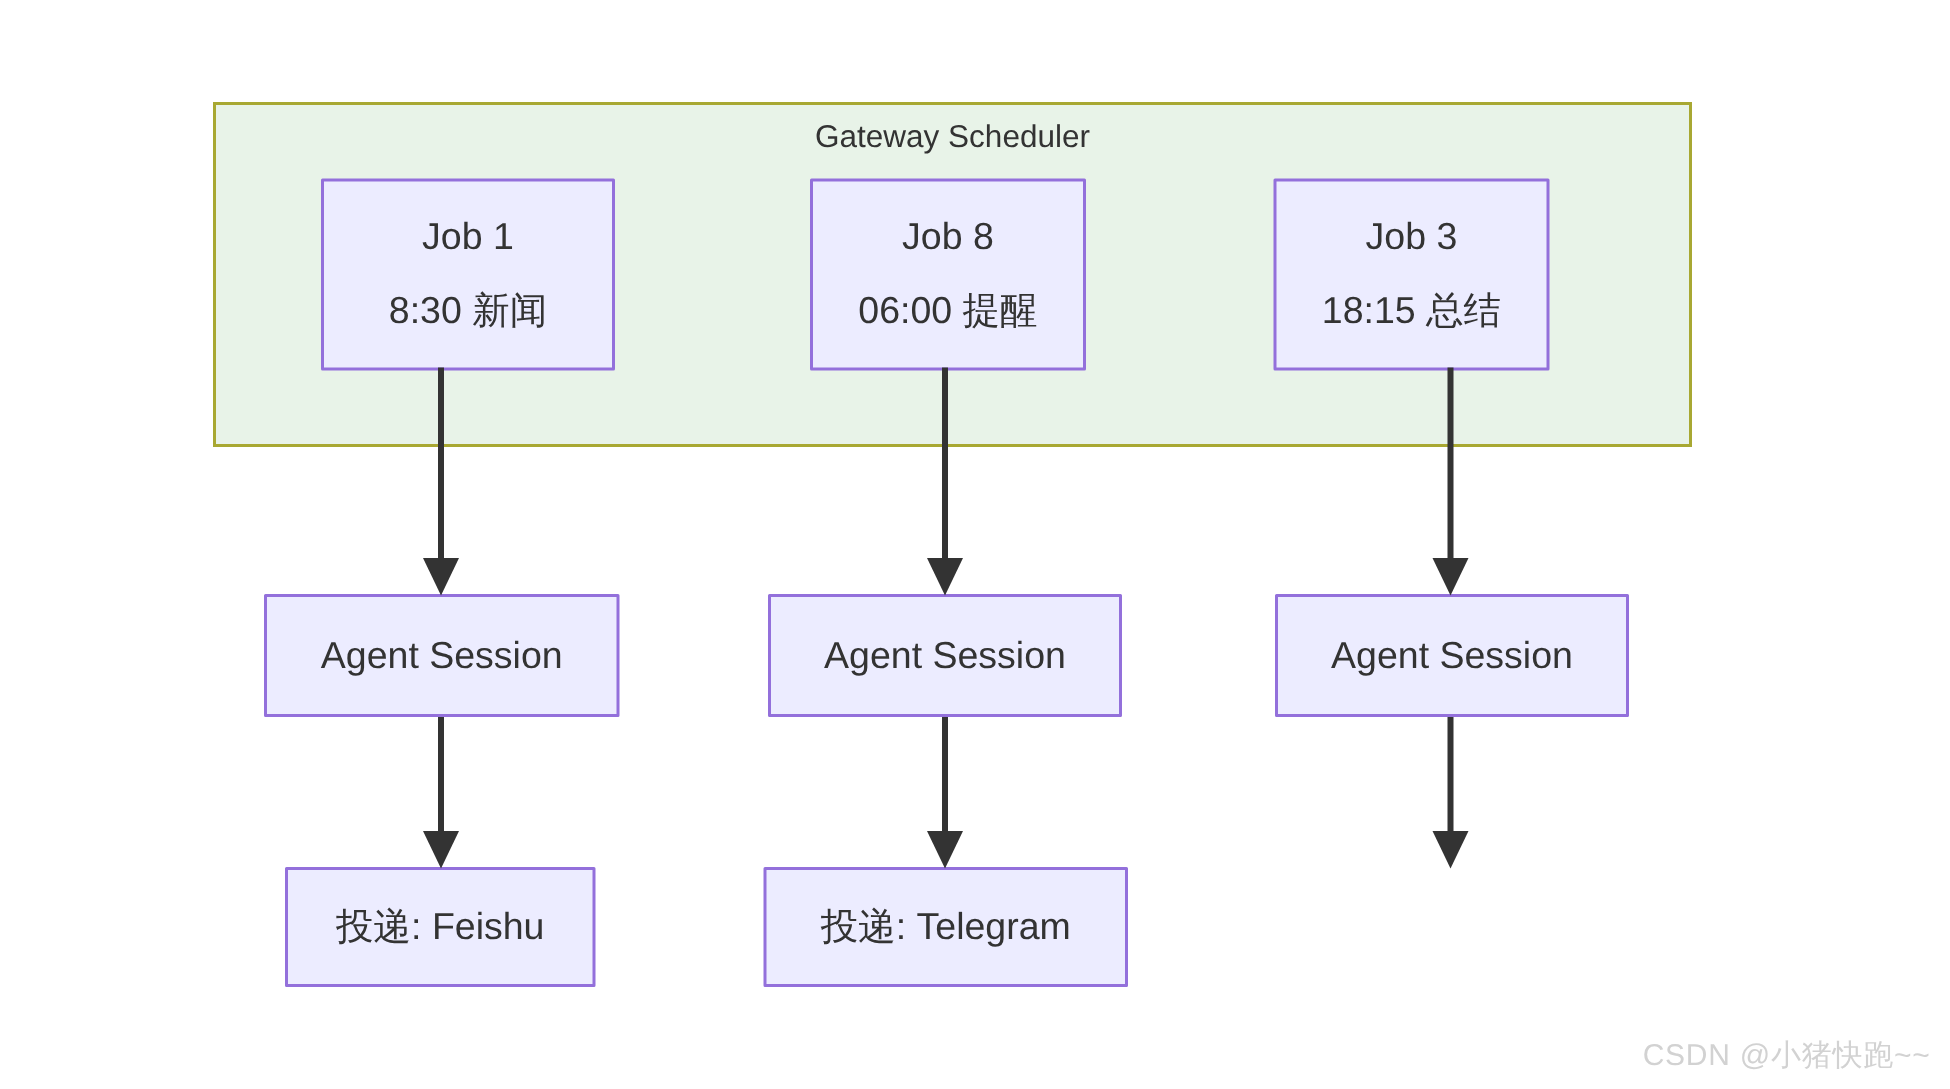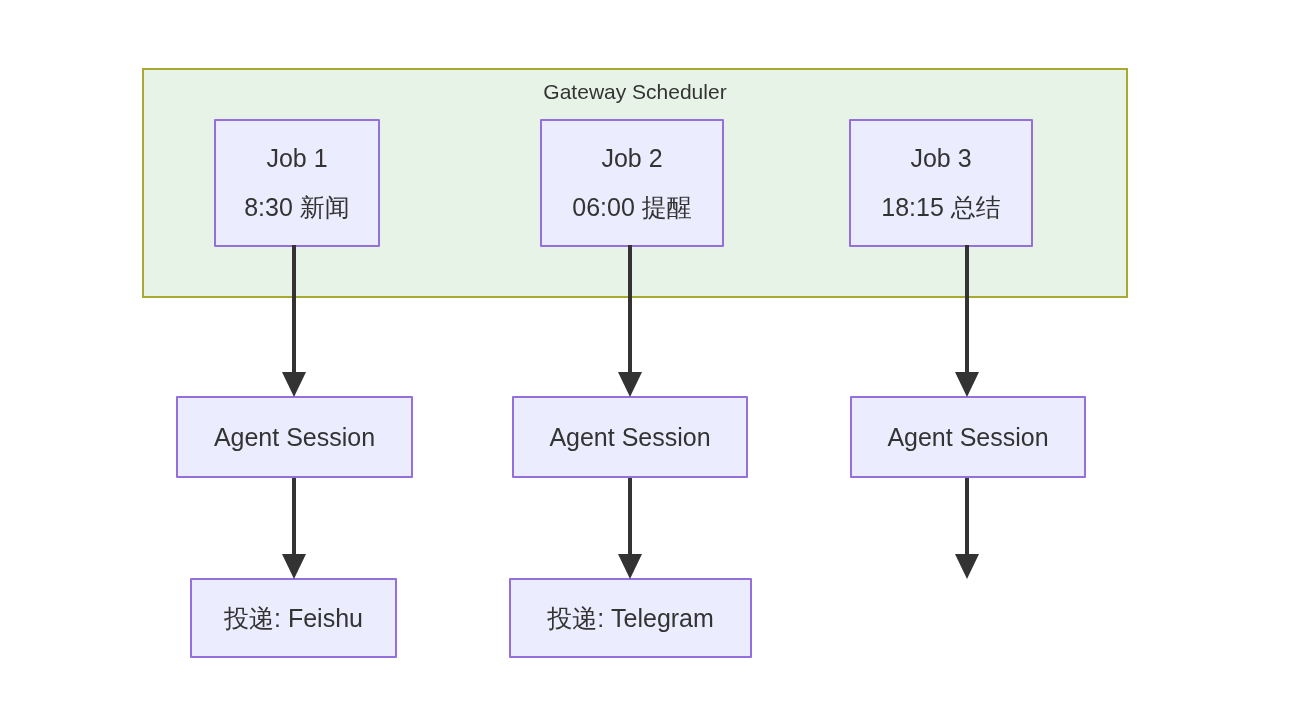--- a/index.html
+++ b/index.html
@@ -54,21 +54,21 @@
     flex-direction: column;
     align-items: center;
     justify-content: center;
     gap: 20px;
     font-size: 25px;
     color: var(--text);
     text-align: center;
     line-height: 1.15;
   }
   
-  .job-1 { left: 70px;  top: 49px; width: 166px; height: 128px; }
+  .job-1 { left: 70px;  top: 49px; width: 196px; height: 128px; }
   .job-2 { left: 396px; top: 49px; width: 184px; height: 128px; }
   .job-3 { left: 705px; top: 49px; width: 184px; height: 128px; }
   
   .session-1 { left: 176px; top: 396px; width: 237px; height: 82px; }
   .session-2 { left: 512px; top: 396px; width: 236px; height: 82px; }
   .session-3 { left: 850px; top: 396px; width: 236px; height: 82px; }
   
   .delivery-1 { left: 190px; top: 578px; width: 207px; height: 80px; }
   .delivery-2 { left: 509px; top: 578px; width: 243px; height: 80px; }
   .delivery-3 { left: 855px; top: 578px; width: 223px; height: 80px; }
@@ -120,21 +120,21 @@
 
   <div class="group">
     <div class="group-title">Gateway Scheduler</div>
 
     <div class="node job-1">
       <div>Job 1</div>
       <div>8:30 新闻</div>
     </div>
 
     <div class="node job-2">
-      <div>Job 2</div>
+      <div>Job 8</div>
       <div>06:00 提醒</div>
     </div>
 
     <div class="node job-3">
       <div>Job 3</div>
       <div>18:15 总结</div>
     </div>
   </div>
 
   <div class="arrow row-a col-1">
@@ -173,14 +173,15 @@
     <div class="head"></div>
   </div>
 
   <div class="node delivery-2">
     <div>投递: Telegram</div>
   </div>
   <div class="node delivery-1">
     <div>投递: Feishu</div>
   </div>
 
+  <div class="watermark">CSDN @小猪快跑~~</div>
 
 </div>
 
 </body></html>

